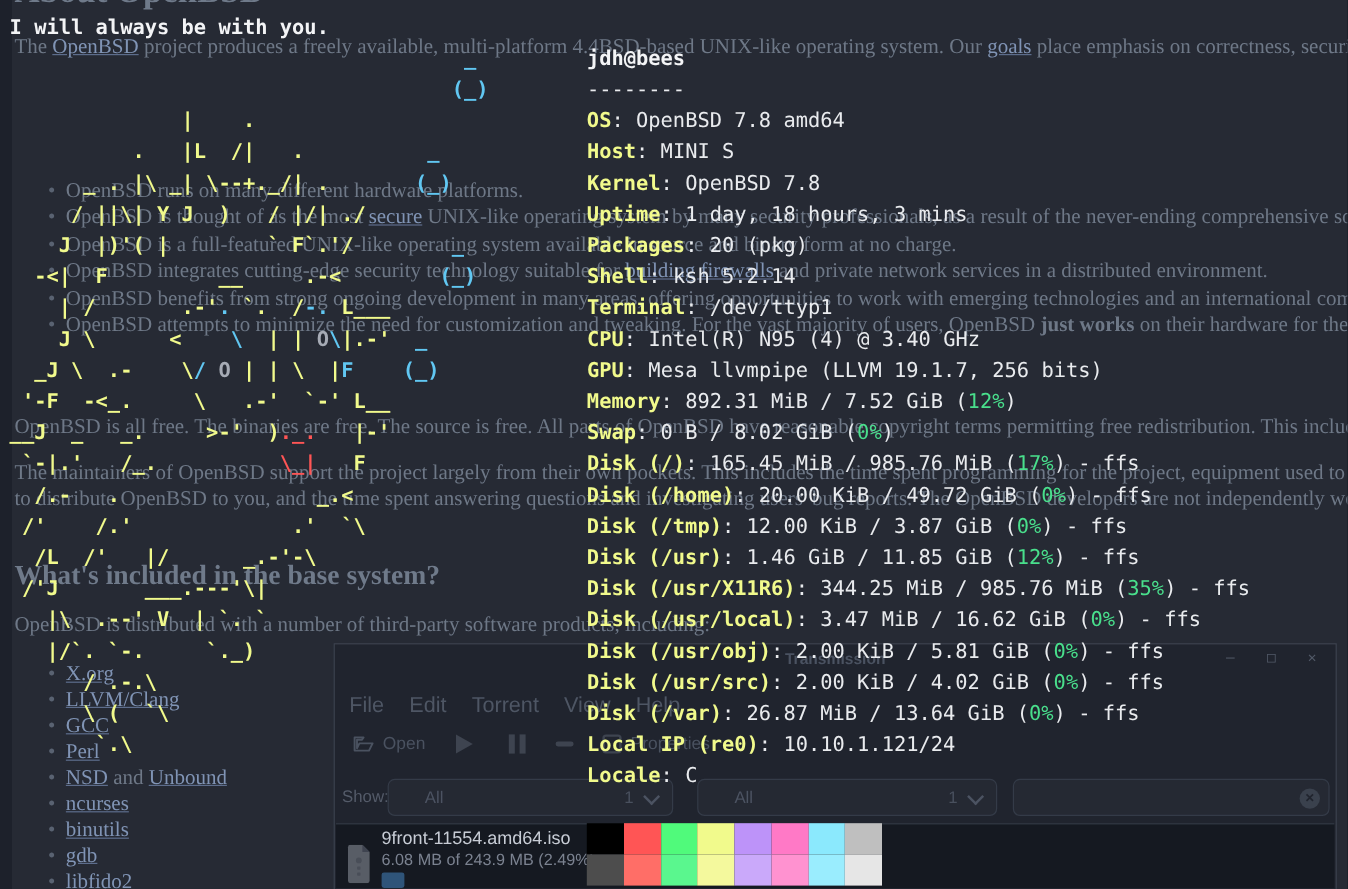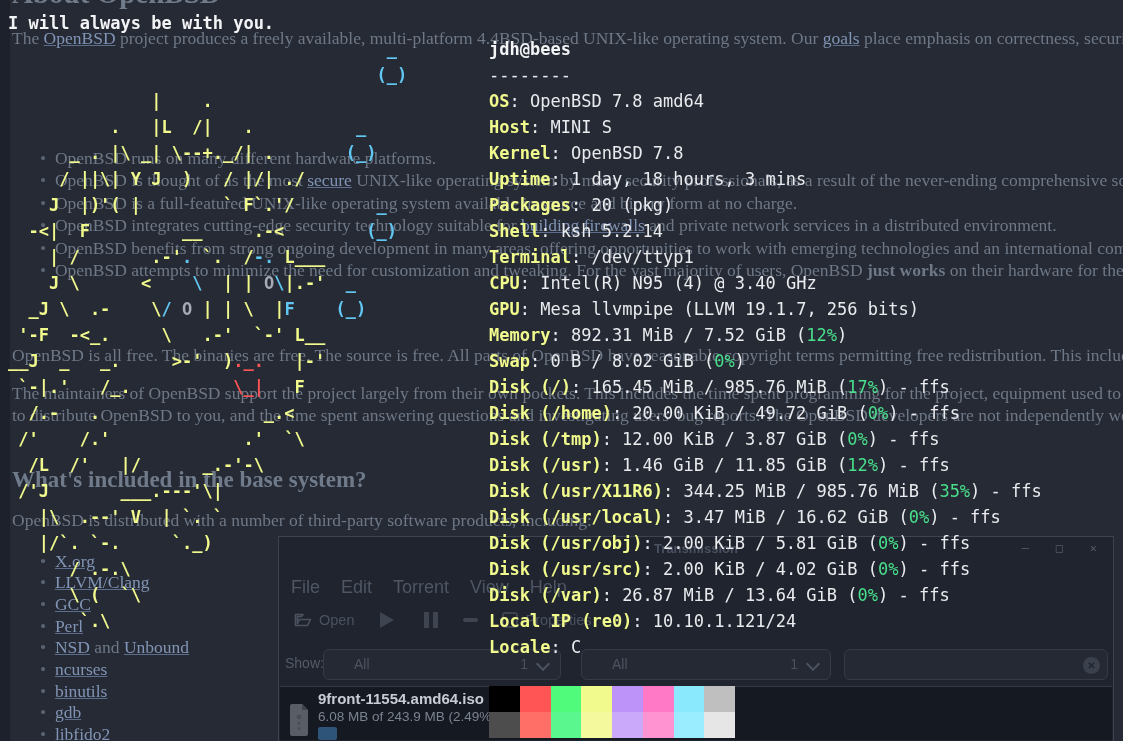--- a/index.html
+++ b/index.html
@@ -36,21 +36,21 @@
   .dd1{left:44px;width:238px;} .dd2{left:302px;width:250px;}
   .dd-val{position:absolute;left:30px;top:6px;font-size:14px;color:#4c5362;}
   .dd-count{position:absolute;right:32px;top:6px;font-size:14px;color:#49505e;}
   .chev{position:absolute;right:12px;top:9px;width:8px;height:8px;border-right:2px solid #4c5362;border-bottom:2px solid #4c5362;transform:rotate(45deg);}
   .searchbox{position:absolute;left:565px;width:264px;top:1px;height:31px;background:#252933;border:1px solid #343b48;border-radius:6px;box-sizing:border-box;}
   .searchbox input{position:absolute;left:8px;top:2px;right:32px;bottom:2px;background:transparent;border:none;outline:none;color:#9aa1ae;font-size:14px;}
   .clear{position:absolute;right:7px;top:7px;width:17px;height:17px;border-radius:50%;background:#3a414d;color:#20242e;font-size:10px;line-height:17px;text-align:center;font-weight:bold;}
   .tw-list{position:absolute;left:1px;right:1px;top:149px;bottom:1px;background:#151921;border-top:1px solid #333a46;}
   .torrent-row{position:absolute;left:0;right:0;top:0;height:56px;}
   .t-icon{position:absolute;left:8px;top:17px;}
-  .t-name{position:absolute;left:38px;top:3px;font-size:15px;font-weight:bold;color:#c7ccd5;}
+  .t-name{position:absolute;left:38px;top:3px;font-size:15px;font-weight:normal;color:#c7ccd5;}
   .t-status{position:absolute;left:38px;top:22px;font-size:13.5px;color:#7b8290;}
   .t-progress{position:absolute;left:38px;top:40px;width:770px;height:13px;}
   .t-progress-fill{height:13px;background:#2f5479;border-radius:2px;width:0;}
 
   
   #term{position:absolute;left:8px;top:10px;z-index:3;font-family:"DejaVu Sans Mono",monospace;
         font-size:17px;line-height:26px;white-space:pre;pointer-events:none;}
   .trow{height:26px;}
   .t-w{color:#e9ebee;}
   .t-wb{color:#f3f4f6;font-weight:bold;}

